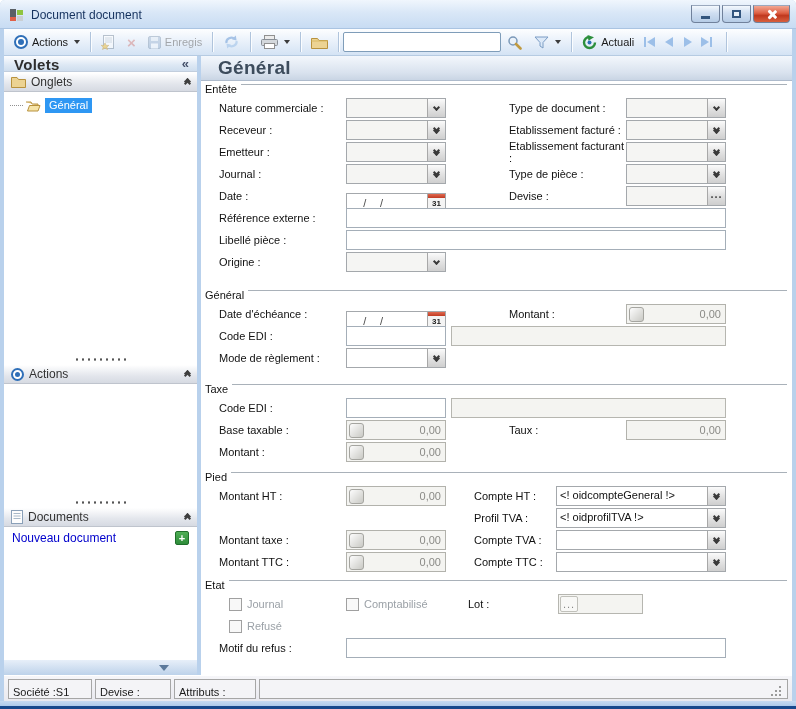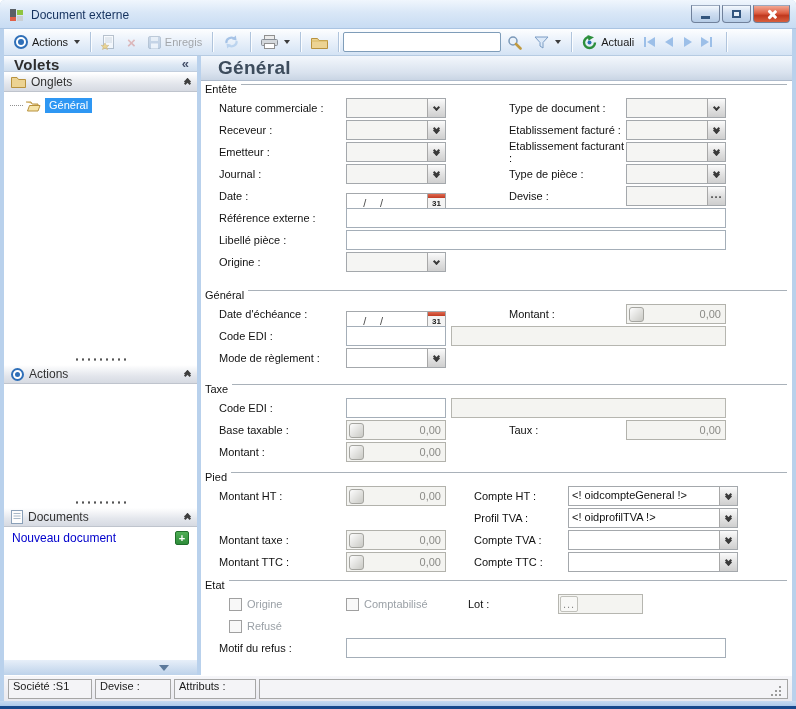--- a/index.html
+++ b/index.html
@@ -75,21 +75,21 @@
   .gt { display:flex; align-items:flex-start; height:14px; padding-left:4px; }
   .gt span { color:#111; margin-right:4px; }
   .gt i { flex:1; border-top:1px solid #a9b1b9; margin-right:5px; margin-top:1px; }
   .frow { height:22px; display:flex; align-items:center; padding-left:18px; }
   .l1 { width:127px; } .l2 { width:117px; } .gap { width:63px; }
   .l2p { width:82px; margin-left:28px; } .sp-profil { width:255px; }
   .lbl { color:#111; }
 
   .combo { width:100px; height:20px; border:1px solid #a4a8ac; background:#f5f5f3; display:flex; align-items:stretch; }
   .combo.white { background:#fff; }
-  .combo.wide { width:170px;margin-left:12px; }
+  .combo.wide { width:170px; }
   .combo-val { flex:1; padding:2px 3px; overflow:hidden; white-space:nowrap; font-size:11px; color:#111; }
   .combo-btn { width:18px; border-left:1px solid #a8a8a8; background:linear-gradient(#fbfbfb,#e3e3e3 50%,#cfcfcf);
     display:flex; flex-direction:column; align-items:center; justify-content:center; }
   .vee { width:5px; height:5px; border-right:2px solid #3a3a3a; border-bottom:2px solid #3a3a3a; transform:rotate(45deg); margin-top:-2px; }
   .vee + .vee { margin-top:-3px; }
 
   .datefield { width:100px; height:20px; border:1px solid #a4a8ac; background:#fff; display:flex; align-items:center;margin-top:14px; }
   .date-mask { flex:1; padding:0 3px; color:#4a4a4a; letter-spacing:0.5px; }
   .cal-btn { width:18px; height:18px; border-left:1px solid #a8a8a8; background:#f4f4f4; display:flex; flex-direction:column; align-items:stretch; }
   .cal-top { height:4px; background:linear-gradient(#e06a50,#c03a22); }
@@ -113,21 +113,21 @@
 
   .cbwrap1 { margin-left:10px; width:117px; display:flex; align-items:center; gap:5px; }
   .cbwrap2 { width:122px; display:flex; align-items:center; gap:5px; }
   .cb { width:13px; height:13px; border:1px solid #a0a0a0; background:#f8f8f8; }
   .cb-lbl { color:#9ba1a7; }
   .lotlbl { width:90px; color:#111; }
 
   
   .statusbar { position:absolute; left:4px; right:4px; top:675px; height:26px; background:linear-gradient(#f6f6f9,#e9e9ef);
     display:flex; align-items:center; padding:0 4px; gap:3px; border-top:1px solid #fff; }
-  .sb-panel { height:20px; border:1px solid #a6a6a6; display:flex; align-items:flex-start; padding:0 4px; background:#f4f4f7; }
+  .sb-panel { height:20px; border:1px solid #a6a6a6; display:flex; align-items:flex-end; padding:0 4px; background:#f4f4f7; }
   .sb1 { width:84px; } .sb2 { width:76px; } .sb3 { width:82px; } .sb4 { flex:1; justify-content:flex-end; }
   .grip { width:2px; height:2px; background:#9a9a9a; margin:6px 2px 0 0; align-self:flex-start;
     box-shadow: 0 0 0 #9a9a9a, -4px 4px 0 #9a9a9a, 0 4px 0 #9a9a9a, -8px 8px 0 #9a9a9a, -4px 8px 0 #9a9a9a, 0 8px 0 #9a9a9a; }
   .win-bottom { position:absolute; left:0; right:0; bottom:0; height:8px;
     background:linear-gradient(#c6daf2,#9fc0e6); box-shadow: inset 0 -3px 0 #17488c; }
 
   .bullseye { width:14px; height:14px; border-radius:50%; border:2px solid #2f6fb8; background:#fff; display:flex; align-items:center; justify-content:center; flex:none; }
   .bullseye i { width:6px; height:6px; border-radius:50%; background:#2f6fb8; }
 </style>
 </head>
@@ -135,21 +135,21 @@
 
 <div class="window">
 
   <div class="titlebar">
     <svg width="14" height="14">
         <rect x="0" y="1" width="6" height="8" fill="#5a6065"></rect>
         <rect x="7" y="2" width="6" height="5" fill="#8fc43f"></rect>
         <rect x="0" y="9" width="6" height="4" fill="#e06048"></rect>
         <rect x="7" y="8" width="6" height="5" fill="#c9cfd3"></rect>
       </svg>
-    <span class="title-text">Document externe</span>
+    <span class="title-text">Document document</span>
     <div class="win-buttons">
       <span class="win-btn min">
           <span class="glyph-min"></span>
         </span>
       <span class="win-btn max">
           <span class="glyph-max"></span>
         </span>
       <span class="win-btn close">
           <span class="glyph-x"></span>
         </span>
@@ -566,21 +566,21 @@
     </div>
 
     <div class="grp" style="margin-top:6px;">
       <div class="gt">
           <span>Etat</span>
           <i></i>
         </div>
       <div class="frow">
         <span class="cbwrap1">
           <span class="cb"></span>
-          <span class="cb-lbl">Origine</span>
+          <span class="cb-lbl">Journal</span>
         </span>
         <span class="cbwrap2">
           <span class="cb"></span>
           <span class="cb-lbl">Comptabilisé</span>
         </span>
         <span class="lotlbl">Lot :</span>
         <span class="lotfield">
             <span class="lot-dots">...</span>
           </span>
       </div>

